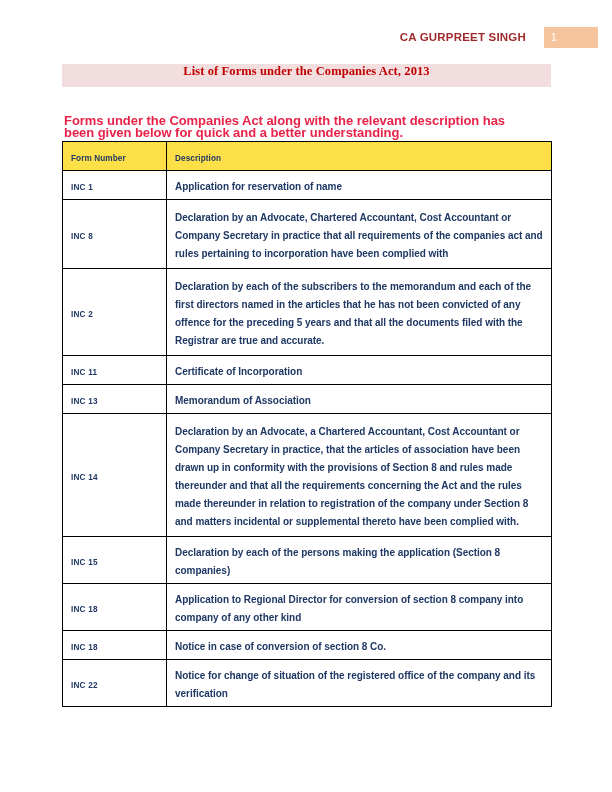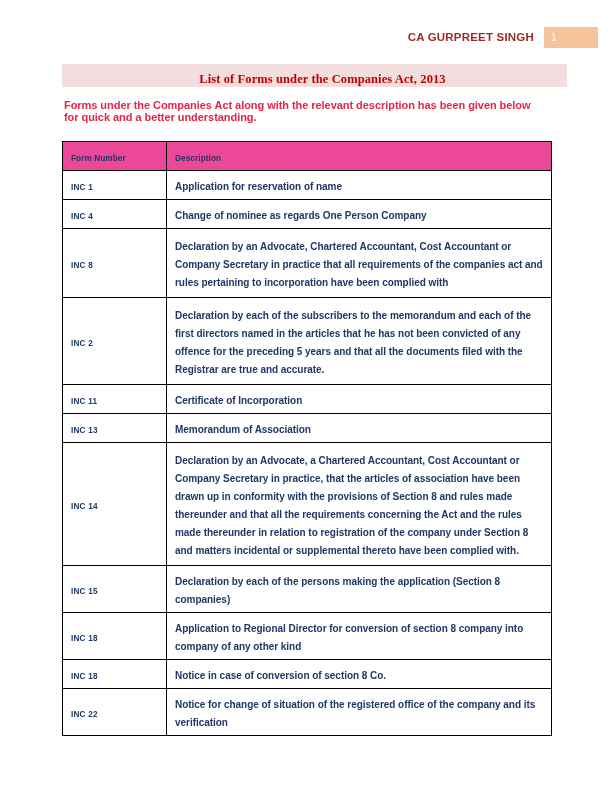--- a/index.html
+++ b/index.html
@@ -24,21 +24,21 @@
   
   .doc-header {
     position: absolute;
     top: 26px;
     left: 0;
     right: 14px;
     height: 22px;
     display: flex;
     align-items: center;
     justify-content: flex-end;
-    gap: 0px;
+    gap: 8px;
   }
   .header-name {
     font-family: "Liberation Sans", sans-serif;
     font-size: 11.5px;
     font-weight: bold;
     color: #9e2a2b;
     letter-spacing: 0.2px;
     white-space: nowrap;
     padding-right: 10px;
   }
@@ -60,42 +60,41 @@
 
   
   .title-band {
     position: absolute;
     top: 64px;
     left: 62px;
     width: 489px;
     height: 23px;
     background: #f3dedf;
     display: flex;
-    align-items: flex-end;
+    align-items: flex-start;
     justify-content: center;
-    padding-left: 16px;
   }
   .title-band h1 {
     margin: 0;
     font-family: "Liberation Serif", serif;
     font-size: 12.5px;
     font-weight: bold;
     color: #c00000;
     letter-spacing: 0.1px;
     white-space: nowrap;
   }
 
   
   .intro {
     position: absolute;
-    top: 99px;
+    top: 115px;
     left: 64px;
     width: 470px;
     font-family: "Liberation Sans", sans-serif;
-    font-size: 11px;
+    font-size: 13px;
     font-weight: bold;
     line-height: 12.4px;
     color: #e8234a;
     letter-spacing: -0.05px;
   }
 
   
   .forms-table {
     position: absolute;
     top: 141px;
@@ -106,21 +105,21 @@
   }
   .forms-table td,
   .forms-table th {
     border: 1px solid #000000;
     vertical-align: middle;
     padding: 5px 7px 5px 8px;
     box-sizing: border-box;
   }
   .forms-table th {
     text-align: left;
-    background: #ec4899;
+    background: #fde047;
   }
   .col-num { width: 104px; }
   .col-desc { width: 385px; }
 
   .hdr-text {
     font-family: "Liberation Sans", sans-serif;
     font-size: 8.2px;
     font-weight: bold;
     color: #1f3864;
     letter-spacing: 0.1px;
@@ -182,28 +181,20 @@
       <tr>
         <td>
           <span class="form-num">INC 1</span>
         </td>
         <td>
           <span class="form-desc">Application for reservation of name</span>
         </td>
       </tr>
 
 
-      <tr>
-        <td>
-          <span class="form-num">INC 4</span>
-        </td>
-        <td>
-          <span class="form-desc">Change of nominee as regards One Person Company</span>
-        </td>
-      </tr>
 
       <tr class="r-tall">
         <td>
           <span class="form-num">INC 8</span>
         </td>
         <td>
           <span class="form-desc">Declaration by an Advocate, Chartered Accountant, Cost Accountant or Company Secretary in practice that all requirements of the companies act and rules pertaining to incorporation have been complied with</span>
         </td>
       </tr>
 

